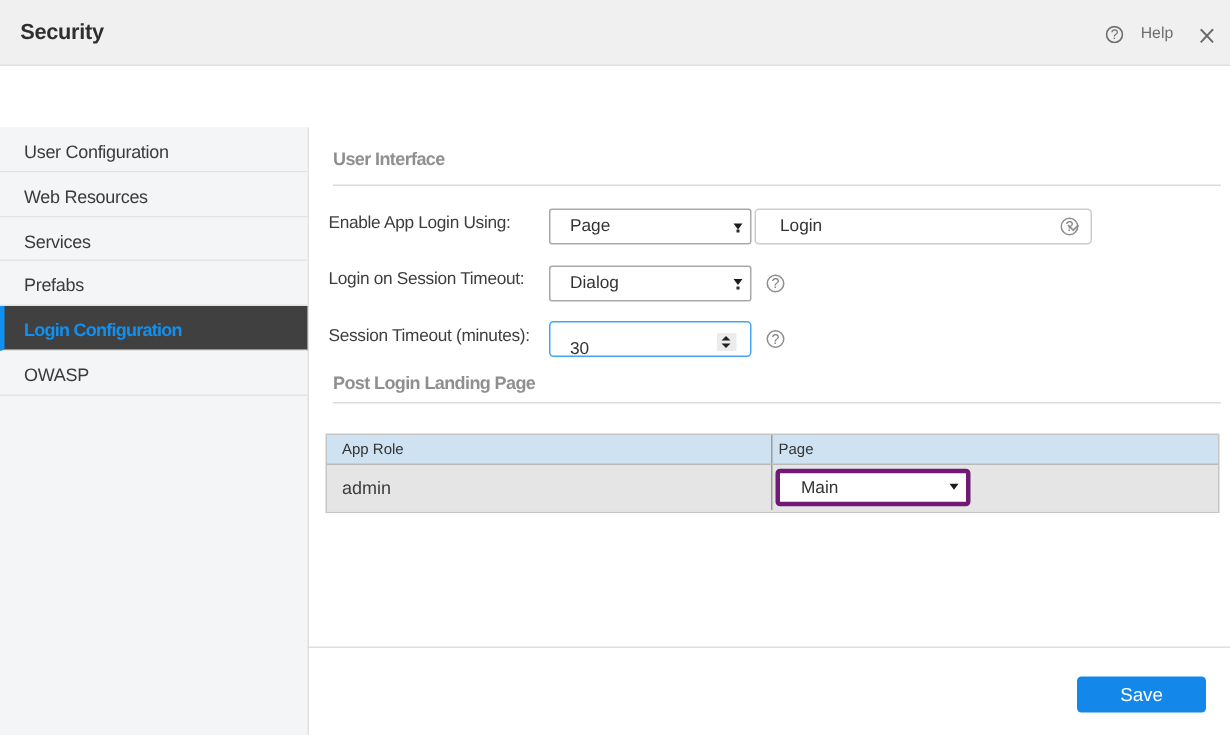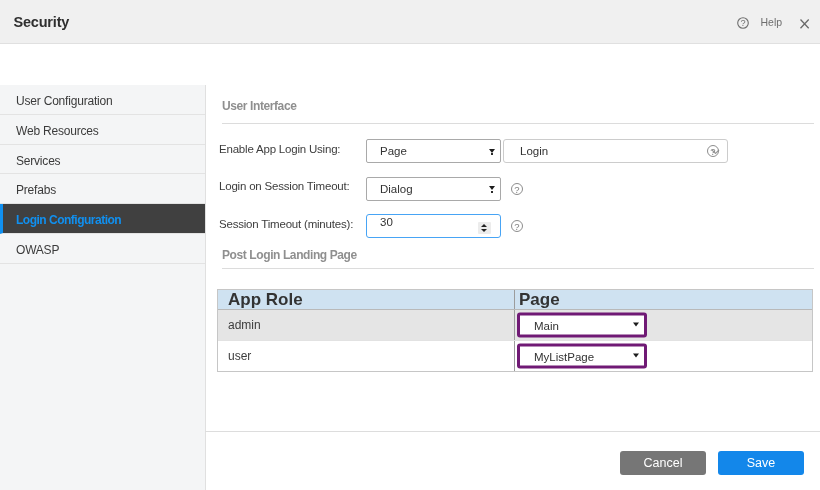--- a/index.html
+++ b/index.html
@@ -48,35 +48,35 @@
 .stem { position:absolute; right:7.5px; top:50%; margin-top:2px; width:2px; height:2px; background:#2a2a2a; }
 .sel2 { position:absolute; background:#fff; border:1px solid #ccc; border-radius:3px;
   font-size:11.5px; color:#333; }
 .sel2 .st { position:absolute; left:16px; top:50%; transform:translateY(-50%); }
 
 .qicon { position:absolute; width:12px; height:12px; border:1px solid #8d8d8d;
   border-radius:50%; color:#7e7e7e; font-size:9.5px; line-height:11px; text-align:center; }
 
 .numinput { position:absolute; left:366px; top:214px; width:135px; height:24px;
   background:#fff; border:1px solid #47a4f5; border-radius:3px; }
-.numinput .nv { position:absolute; left:13px; top:1px; font-size:11.5px; color:#333; }
+.numinput .nv { position:absolute; left:13px; top:12px; font-size:11.5px; color:#333; }
 .spin { position:absolute; right:9px; top:7px; width:13px; height:11.5px;
   background:#ececec; border-radius:1px; }
 .spin .up { position:absolute; left:3.2px; top:1.6px; width:0; height:0;
   border-left:3.2px solid transparent; border-right:3.2px solid transparent;
   border-bottom:3.4px solid #222; }
 .spin .dn { position:absolute; left:3.2px; bottom:1.6px; width:0; height:0;
   border-left:3.2px solid transparent; border-right:3.2px solid transparent;
   border-top:3.4px solid #222; }
 
 
 .tbl { position:absolute; left:217px; top:289px; width:596px; border:1px solid #c6c6c6; }
 .trow { position:relative; width:100%; }
 .thead { height:20px; background:#cfe2f1; border-bottom:1px solid #b9b9b9; }
-.thead .c1, .thead .c2 { font-weight:700; color:#333; font-size:17px; }
+.thead .c1, .thead .c2 { font-weight:400; color:#333; font-size:10px; }
 .r1 { height:31px; background:#e5e5e5; border-bottom:1px solid #e2e2e2; }
 .r2 { height:30px; background:#fff; }
 .c1 { position:absolute; left:10px; top:50%; transform:translateY(-50%); font-size:12px; color:#3d3d3d; }
 .c2 { position:absolute; left:301px; top:50%; transform:translateY(-50%); font-size:12px; color:#3d3d3d; }
 .cdiv { position:absolute; left:295.5px; top:0; bottom:0; width:1px; background:#9c9c9c; }
 .rowsel { position:absolute; left:299px; top:50%; transform:translateY(-50%);
   width:130px; height:25px; background:#fff; border:3px solid #701a75; border-radius:3px; }
 .rowsel .st { position:absolute; left:14px; top:50%; transform:translateY(-50%); font-size:11.5px; color:#333; }
 .rowsel .car { position:absolute; right:5px; top:50%; margin-top:-2.6px; width:0; height:0;
   border-left:3px solid transparent; border-right:3px solid transparent; border-top:4.5px solid #1c1c1c; }
@@ -158,26 +158,17 @@
       <span class="cdiv"></span>
     </div>
     <div class="trow r1">
       <span class="c1">admin</span>
       <span class="cdiv"></span>
       <span class="rowsel">
           <span class="st">Main</span>
           <span class="car"></span>
         </span>
     </div>
-    <div class="trow r2">
-      <span class="c1">user</span>
-      <span class="cdiv"></span>
-      <span class="rowsel">
-          <span class="st">MyListPage</span>
-          <span class="car"></span>
-        </span>
-    </div>
   </div>
 
   <div class="frule"></div>
-  <div class="btn cancel">Cancel</div>
   <div class="btn save">Save</div>
 </div>
 
 </body></html>

